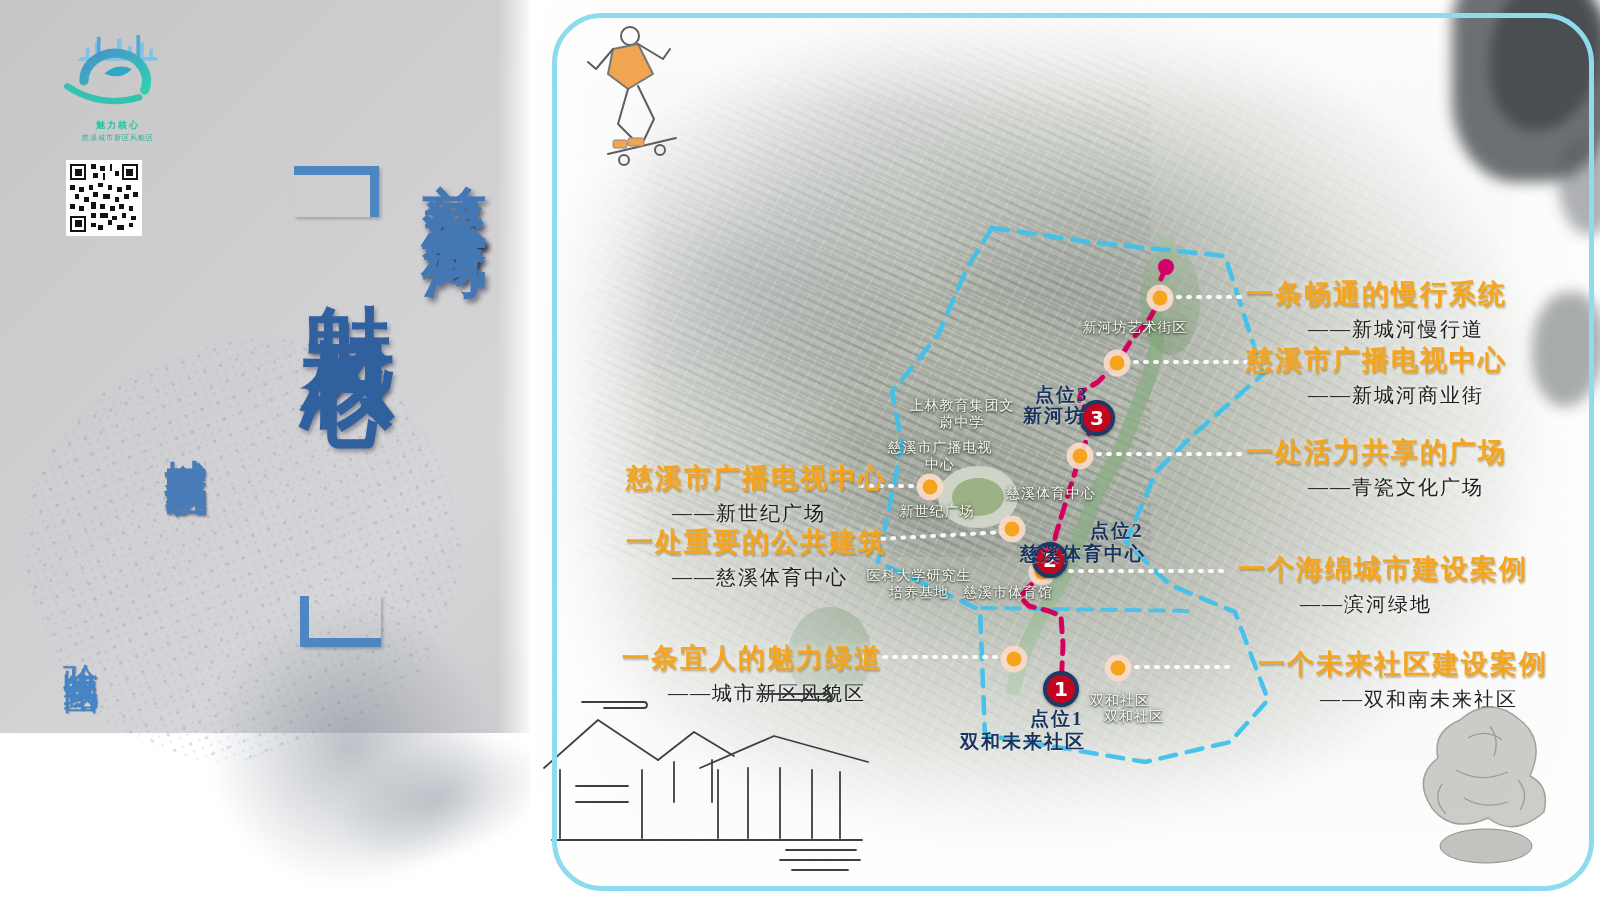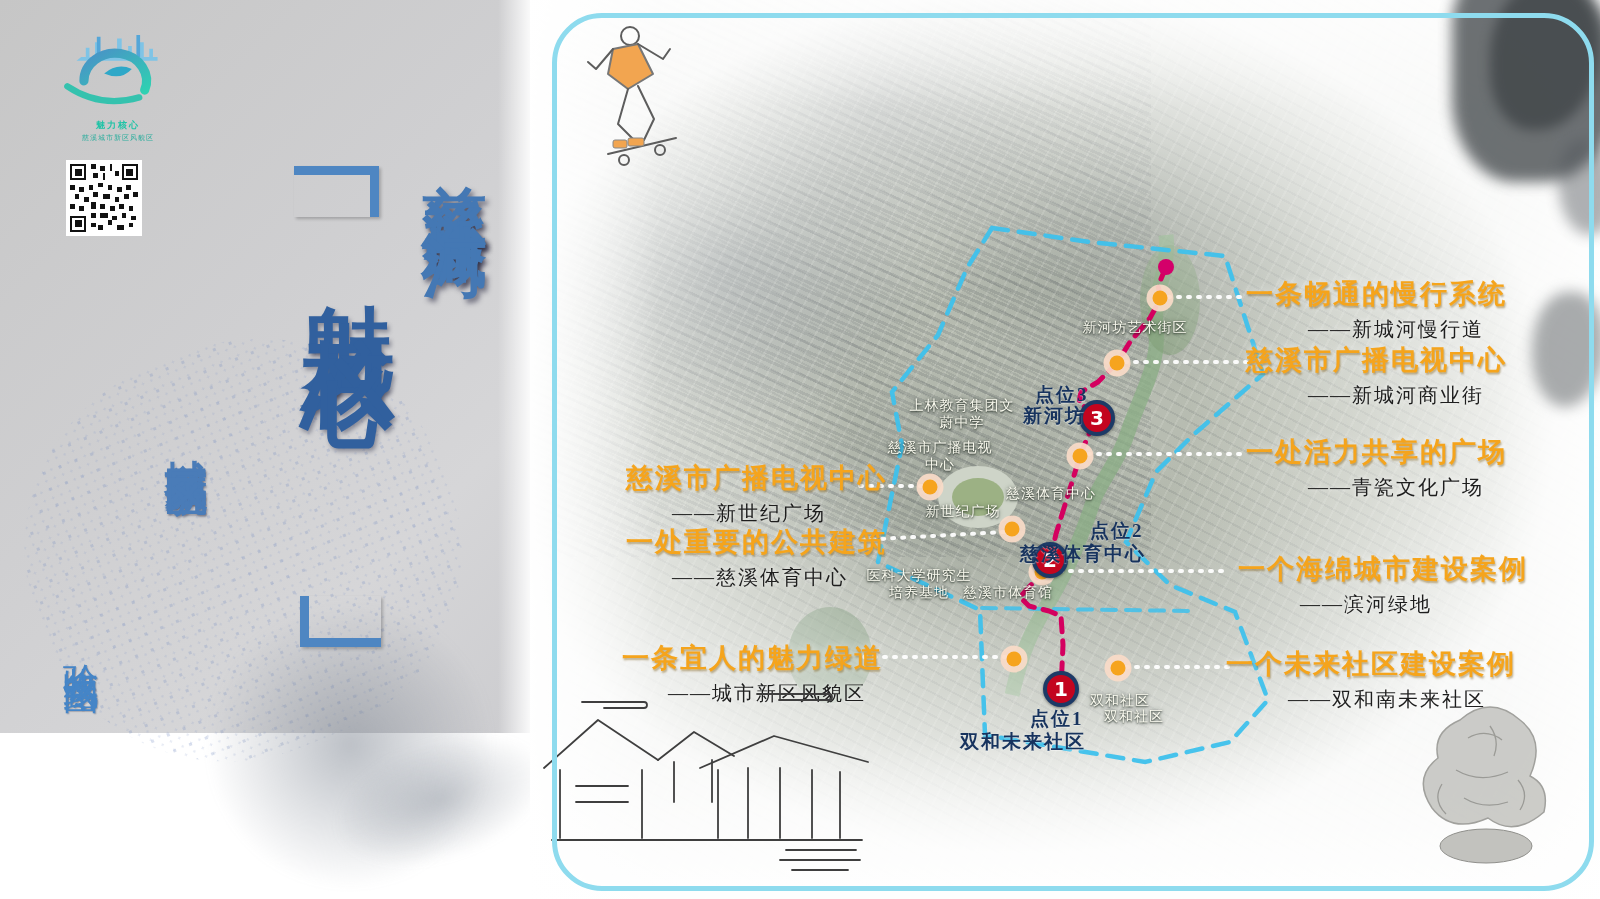--- a/index.html
+++ b/index.html
@@ -202,21 +202,21 @@
     <div class="odot" style="left:484px;top:659px"></div>
     <div class="odot" style="left:588px;top:668px"></div>
 
     <div class="pt-marker" style="left:567px;top:418px">3</div>
     <div class="pt-marker" style="left:520px;top:560px">2</div>
     <div class="pt-marker" style="left:531px;top:689px">1</div>
 
     <div class="wlab" style="left:505px;top:320px;width:200px">新河坊艺术街区</div>
     <div class="wlab" style="left:378px;top:398px;width:108px">上林教育集团文蔚中学</div>
     <div class="wlab" style="left:356px;top:440px;width:108px">慈溪市广播电视中心</div>
-    <div class="wlab" style="left:388px;top:504px;width:90px">新世纪广场</div>
+    <div class="wlab" style="left:362px;top:504px;width:90px">新世纪广场</div>
     <div class="wlab" style="left:466px;top:486px;width:110px">慈溪体育中心</div>
     <div class="wlab" style="left:333px;top:568px;width:112px">医科大学研究生培养基地</div>
     <div class="wlab" style="left:428px;top:585px;width:100px">慈溪市体育馆</div>
     <div class="wlab" style="left:553px;top:693px;width:74px">双和社区</div>
     <div class="wlab" style="left:567px;top:709px;width:74px">双和社区</div>
 
     <div class="nlab" style="left:505px;top:382px">点位3</div>
     <div class="nlab" style="left:493px;top:403px">新河坊</div>
     <div class="nlab" style="left:560px;top:518px">点位2</div>
     <div class="nlab" style="left:490px;top:541px">慈溪体育中心</div>
@@ -232,21 +232,21 @@
       <div class="su">——新城河商业街</div>
     </div>
     <div class="anno r" style="left:716px;top:434px">
       <div class="ti">一处活力共享的广场</div>
       <div class="su">——青瓷文化广场</div>
     </div>
     <div class="anno r" style="left:708px;top:551px">
       <div class="ti">一个海绵城市建设案例</div>
       <div class="su">——滨河绿地</div>
     </div>
-    <div class="anno r" style="left:696px;top:646px">
+    <div class="anno r" style="left:728px;top:646px">
       <div class="ti">一个未来社区建设案例</div>
       <div class="su">——双和南未来社区</div>
     </div>
 
     <div class="anno l" style="left:96px;top:460px">
       <div class="ti">慈溪市广播电视中心</div>
       <div class="su">——新世纪广场</div>
     </div>
     <div class="anno l" style="left:96px;top:524px">
       <div class="ti">一处重要的公共建筑</div>

